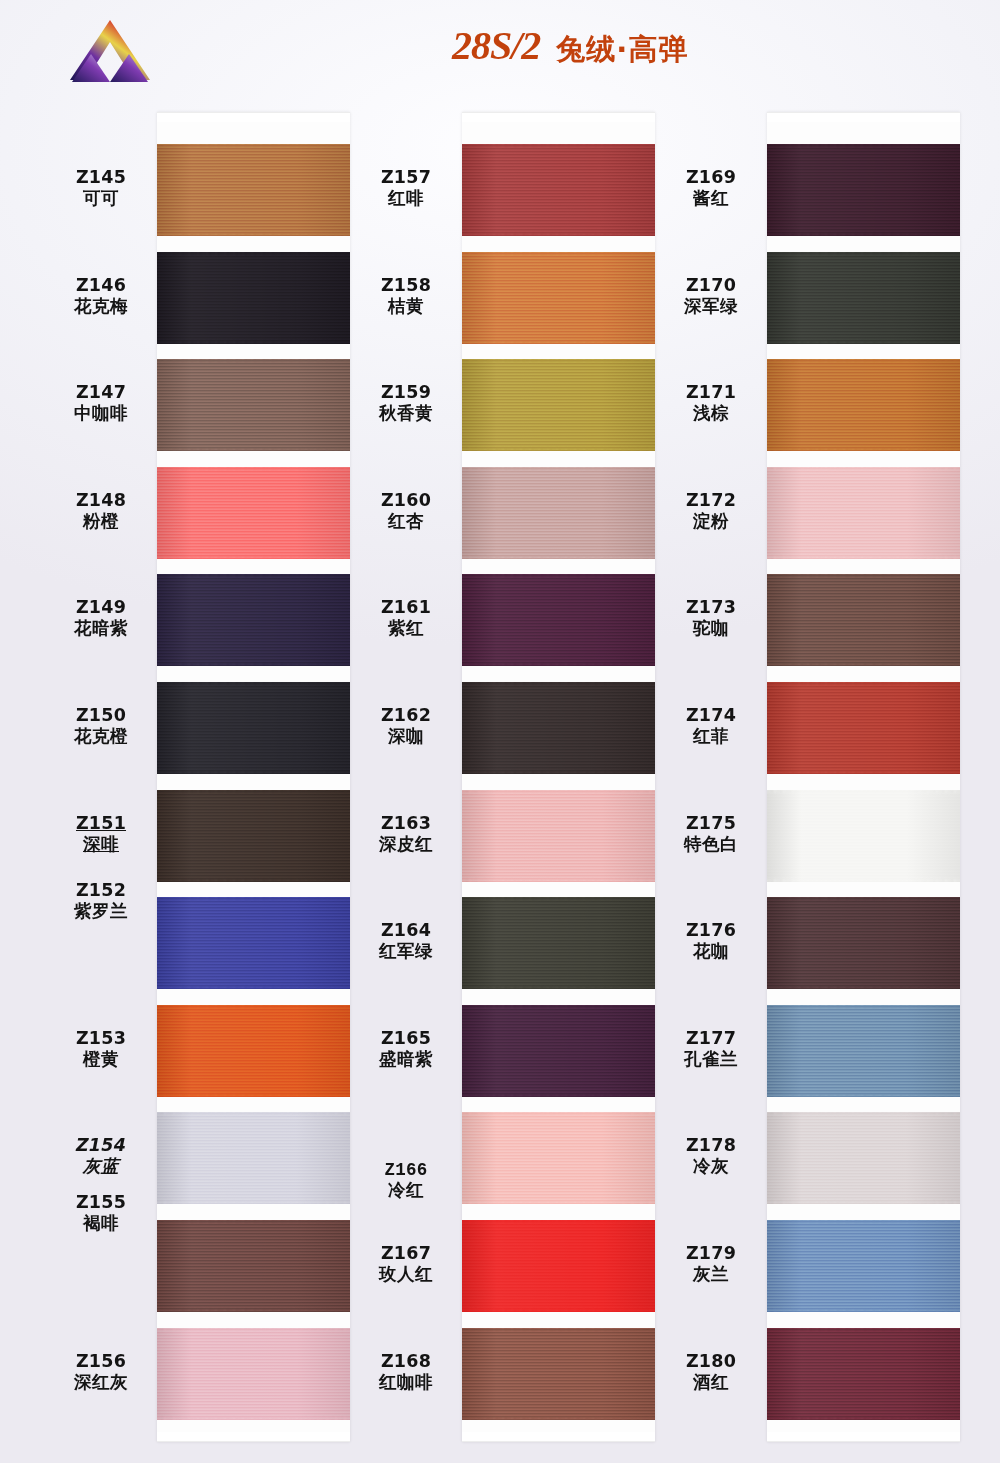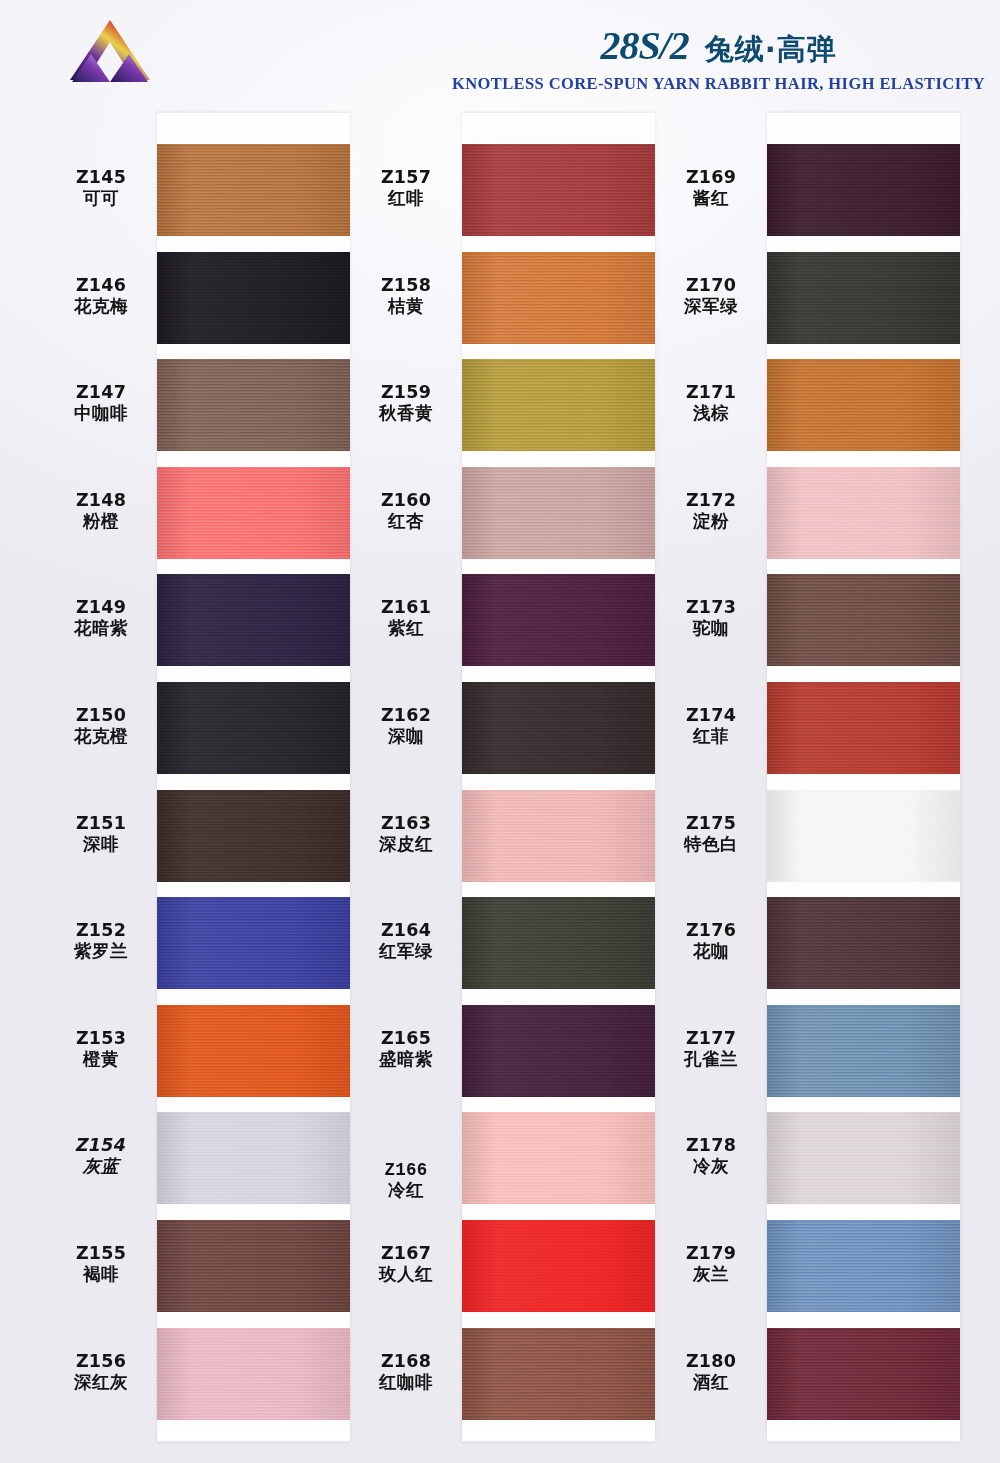--- a/index.html
+++ b/index.html
@@ -59,21 +59,21 @@
   .product {
     position: absolute;
     left: 452px; top: 22px;
     display: flex;
     flex-direction: column;
     align-items: center;
   }
   .product-line1 {
     display: flex;
     align-items: baseline;
-    color: #0c4a6e;
+    color: #c2410c;
     white-space: nowrap;
   }
   .p-spec {
     font-size: 40px;
     font-weight: bold;
     font-style: italic;
     font-family: "Liberation Serif", "DejaVu Serif", serif;
     letter-spacing: -1px;
     margin-right: 8px;
   }
@@ -234,21 +234,20 @@
         <path d="M65 36 L84 64 L46 64 Z" fill="url(#lg2)"></path>
       </svg>
     </div>
   </div>
 
   <div class="product">
     <div class="product-line1">
       <span class="p-spec">28S/2</span>
       <span class="p-sub">兔绒·高弹</span>
     </div>
-    <div class="product-line2">KNOTLESS CORE-SPUN YARN  RABBIT HAIR, HIGH ELASTICITY</div>
   </div>
 </div>
 
 <div class="column" id="col-0">
   <div class="label-col">
       <div class="label" style="top: 55px;">
         <span class="code">Z145</span>
         <span class="name">可可</span>
       </div>
       <div class="label" style="top: 163px;">
@@ -264,37 +263,37 @@
         <span class="name">粉橙</span>
       </div>
       <div class="label" style="top: 485px;">
         <span class="code">Z149</span>
         <span class="name">花暗紫</span>
       </div>
       <div class="label" style="top: 593px;">
         <span class="code">Z150</span>
         <span class="name">花克橙</span>
       </div>
-      <div class="label" style="top: 701px;">
+      <div class="label" style="top: 701px; text-decoration: underline;">
         <span class="code">Z151</span>
         <span class="name">深啡</span>
       </div>
-      <div class="label" style="top: 808px;">
+      <div class="label" style="top: 768px;">
         <span class="code">Z152</span>
         <span class="name">紫罗兰</span>
       </div>
       <div class="label" style="top: 916px;">
         <span class="code">Z153</span>
         <span class="name">橙黄</span>
       </div>
       <div class="label" style="top: 1023px; font-style: italic;">
         <span class="code">Z154</span>
         <span class="name">灰蓝</span>
       </div>
-      <div class="label" style="top: 1131px;">
+      <div class="label" style="top: 1080px;">
         <span class="code">Z155</span>
         <span class="name">褐啡</span>
       </div>
       <div class="label" style="top: 1239px;">
         <span class="code">Z156</span>
         <span class="name">深红灰</span>
       </div>
     </div>
   <div class="strip">
       <div class="swatch" style="top: 32px; height: 92px;">

